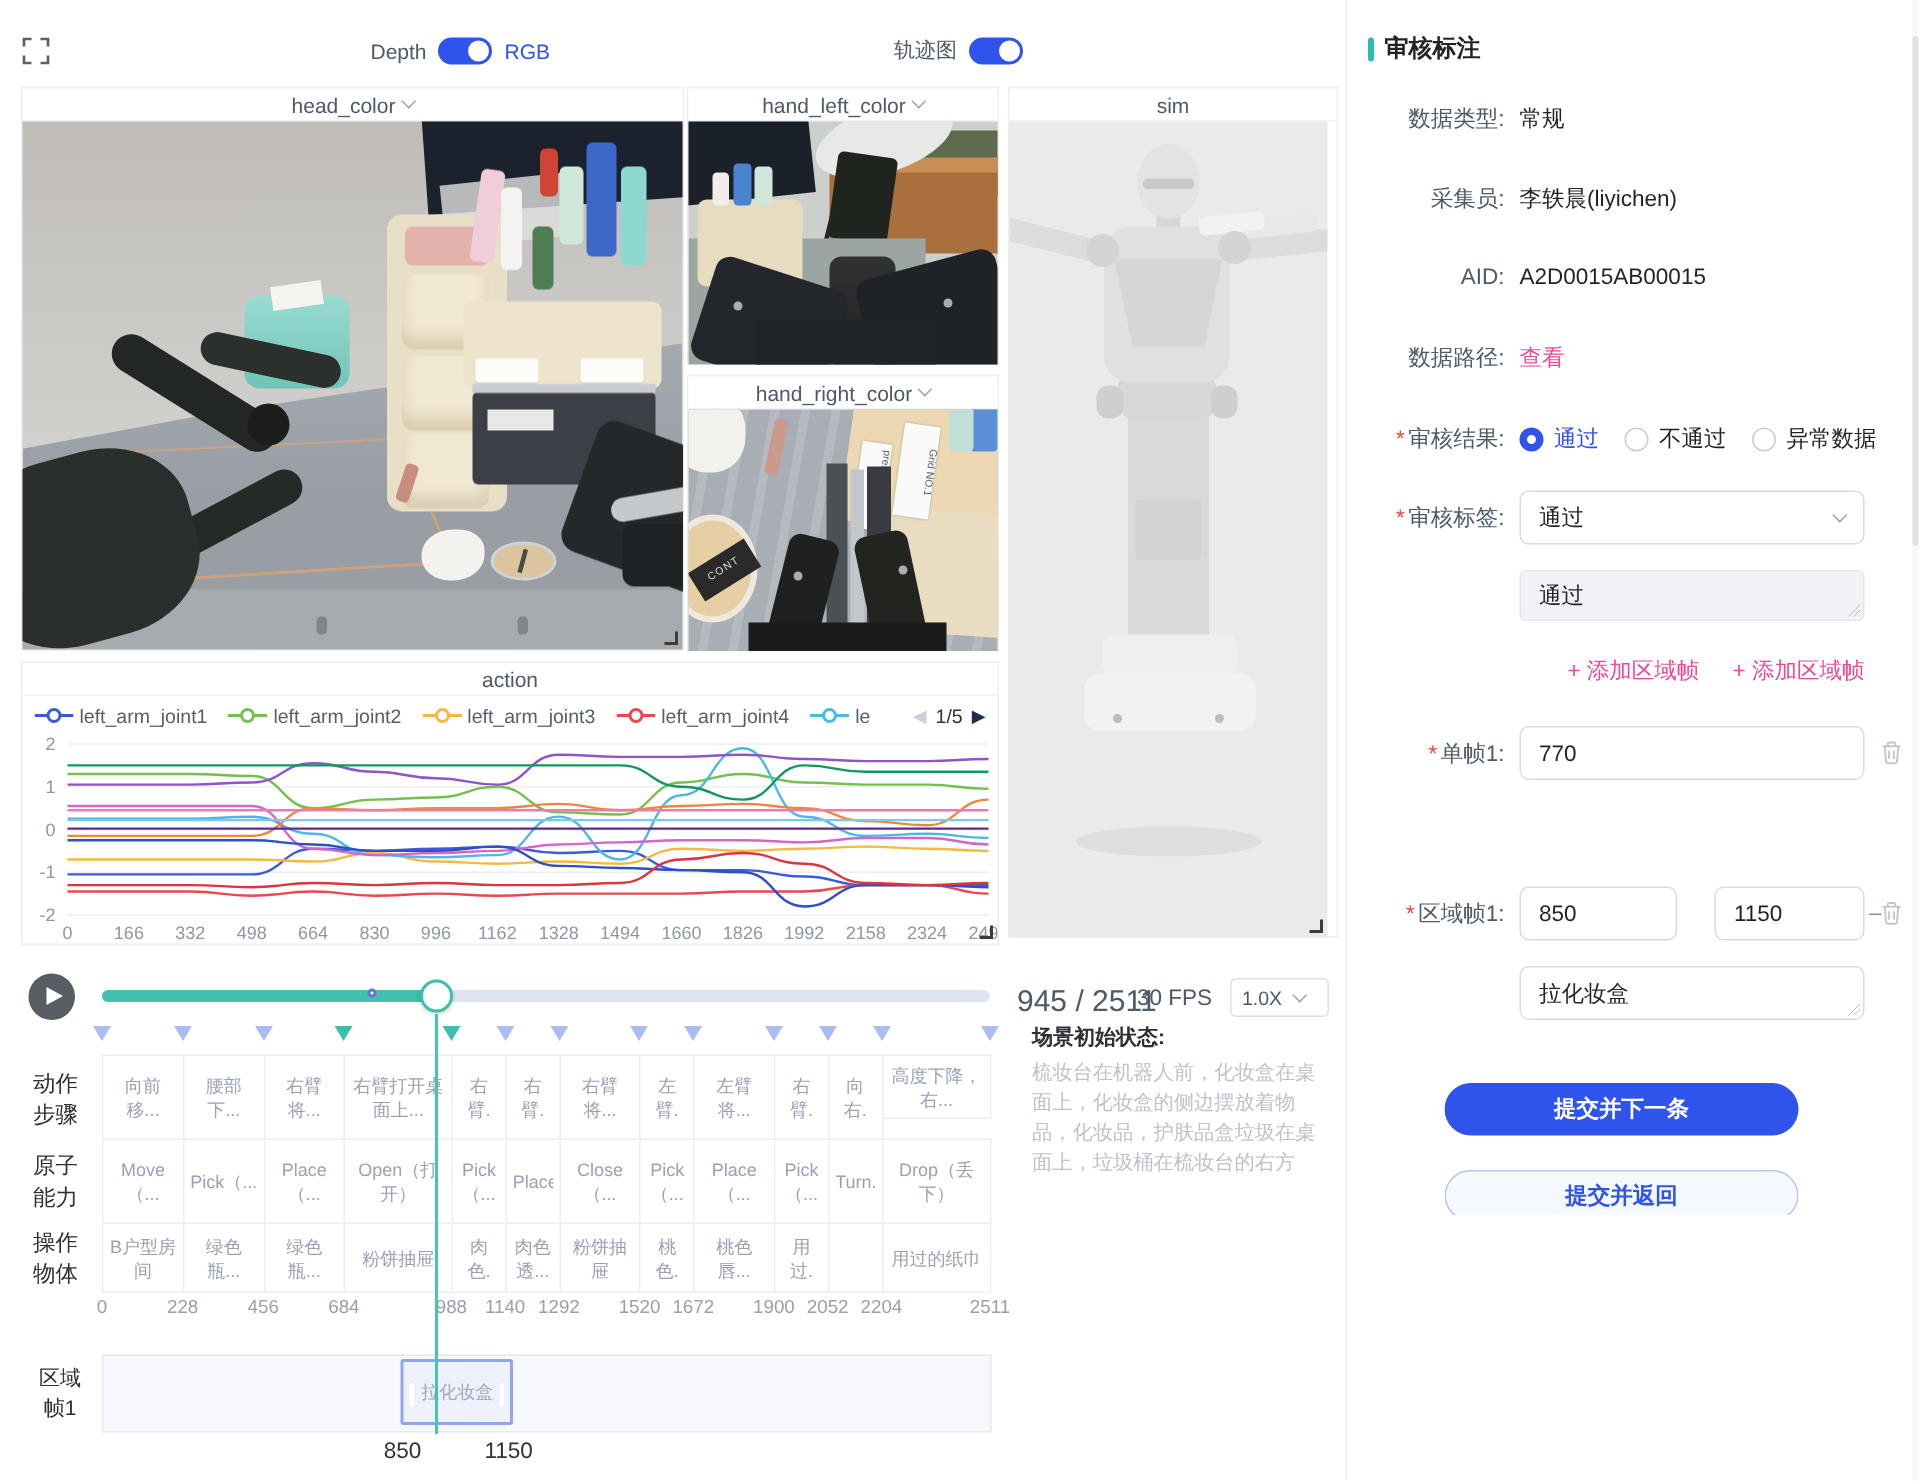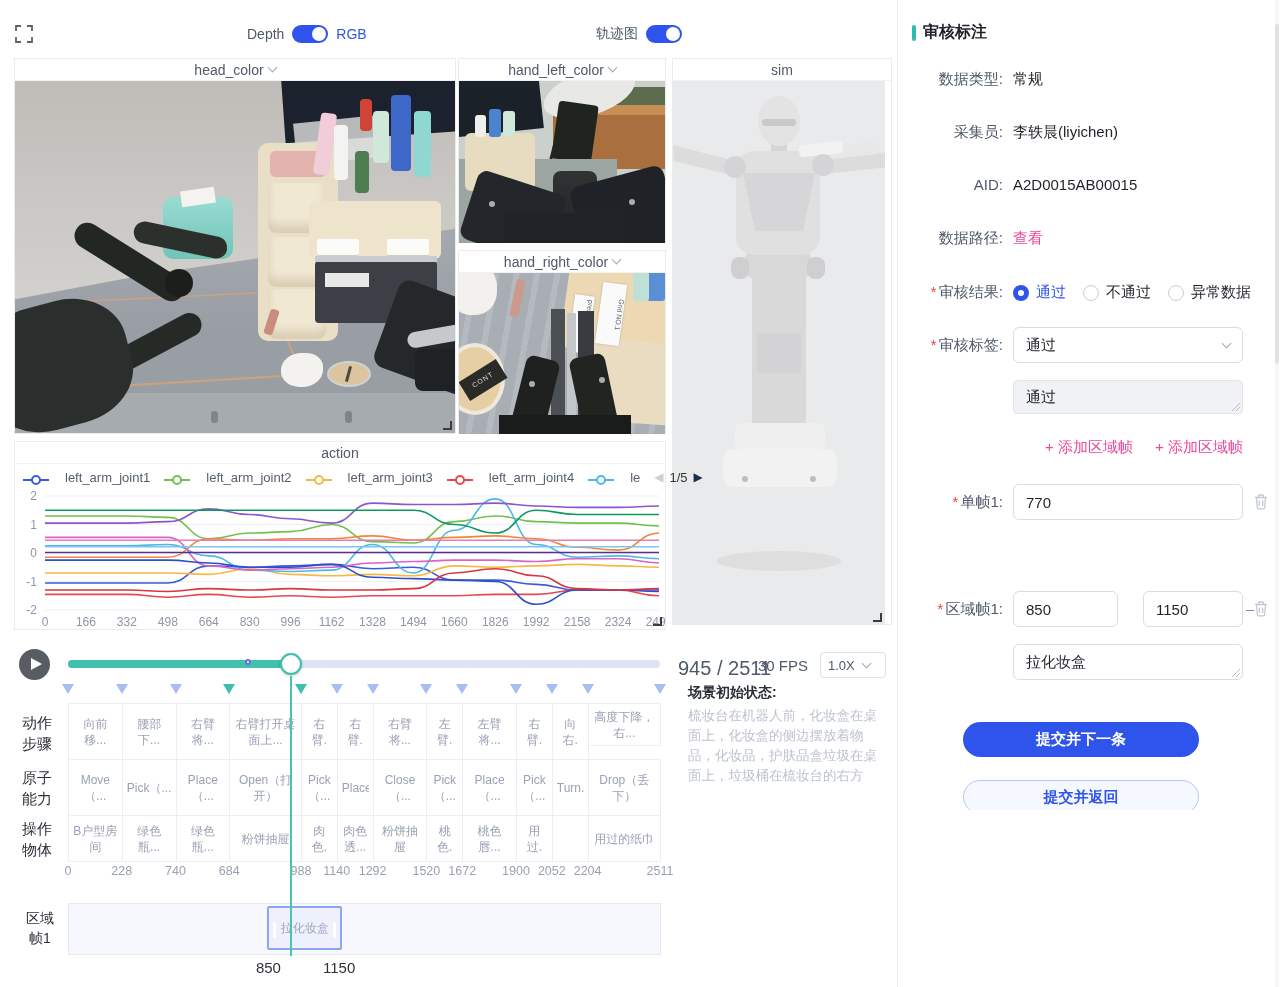--- a/index.html
+++ b/index.html
@@ -108,21 +108,21 @@
   .hr-gp2 { left:118px; top:82px; width:36px; height:88px; background:#22251f; border-radius:8px; transform:rotate(-12deg); }
   .hr-base { left:40px; top:142px; width:132px; height:30px; background:#191c1a; }
   .hr-pow { left:-14px; top:70px; width:60px; height:72px; background:#e6cfa4; border-radius:50%; border:4px solid #efe9dd; }
   .hr-powlab { left:2px; top:96px; width:44px; height:22px; background:#2a2a28; transform:rotate(-32deg);
     color:#ddd; font-size:7px; text-align:center; line-height:22px; letter-spacing:1px; }
 
   .sim-body { width:212px; height:544px; background:#e9eaeb; }
 
   
   .legend-row { height:26px; display:flex; align-items:center; padding:0 8px; gap:14px; font-size:13px; color:#555e6e; }
-  .leg-item { display:flex; align-items:flex-end; gap:16px; cursor:pointer; white-space:nowrap; }
+  .leg-item { display:flex; align-items:center; gap:4px; cursor:pointer; white-space:nowrap; }
   .pager { margin-left:auto; display:flex; align-items:center; gap:6px; font-size:13px; color:#333; }
   .pg-prev { color:#ccd0d8; cursor:pointer; font-size:12px; }
   .pg-next { color:#1f2d4d; cursor:pointer; font-size:12px; }
 
   
   .play-btn { position:absolute; left:19px; top:649px; width:31px; height:31px; border-radius:50%;
     background:#585d64; cursor:pointer; }
   .play-btn:before { content:""; position:absolute; left:12px; top:9px;
     border-left:11px solid #fff; border-top:6.5px solid transparent; border-bottom:6.5px solid transparent; }
   .slider-track { position:absolute; left:68px; top:660px; width:592px; height:8px; border-radius:4px;
@@ -598,21 +598,21 @@
       <div class="cell" style="left: 519.621px; width: 73.3791px; top: 56px; height: 57px;">
         <span>Drop（丢下）</span>
       </div>
       <div class="cell" style="left: 519.621px; width: 73.3791px; top: 112px; height: 47px;">
         <span>用过的纸巾</span>
       </div>
     </div>
   <div id="frameAxis">
       <div class="axis-num" style="left: 46px;">0</div>
       <div class="axis-num" style="left: 99.7539px;">228</div>
-      <div class="axis-num" style="left: 153.508px;">740</div>
+      <div class="axis-num" style="left: 153.508px;">456</div>
       <div class="axis-num" style="left: 207.262px;">684</div>
       <div class="axis-num" style="left: 278.933px;">988</div>
       <div class="axis-num" style="left: 314.769px;">1140</div>
       <div class="axis-num" style="left: 350.605px;">1292</div>
       <div class="axis-num" style="left: 404.359px;">1520</div>
       <div class="axis-num" style="left: 440.195px;">1672</div>
       <div class="axis-num" style="left: 493.949px;">1900</div>
       <div class="axis-num" style="left: 529.785px;">2052</div>
       <div class="axis-num" style="left: 565.621px;">2204</div>
       <div class="axis-num" style="left: 638px;">2511</div>

